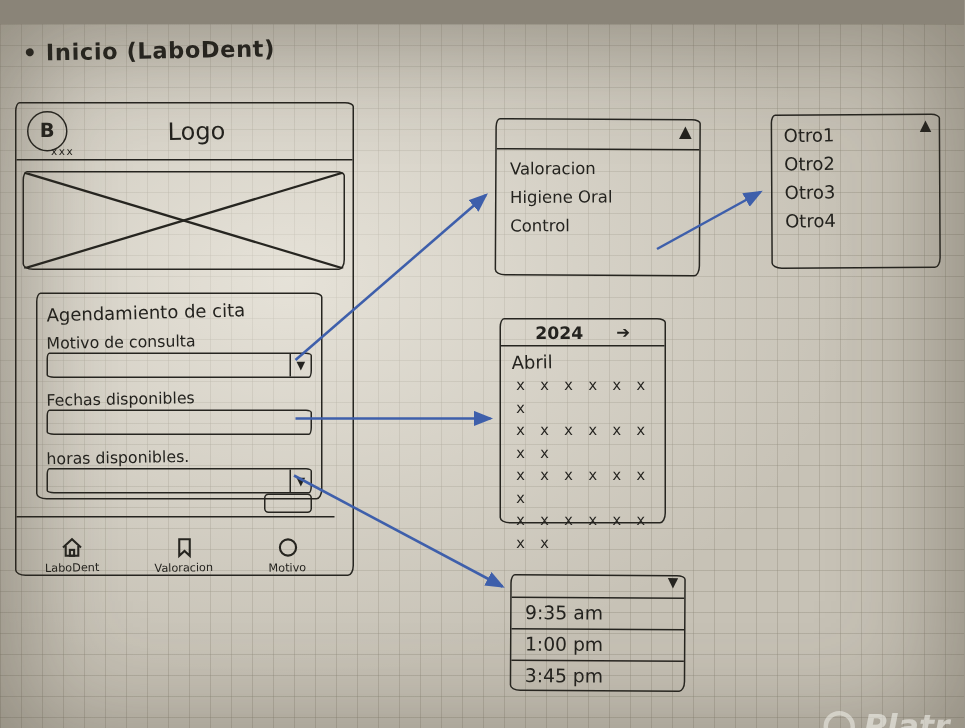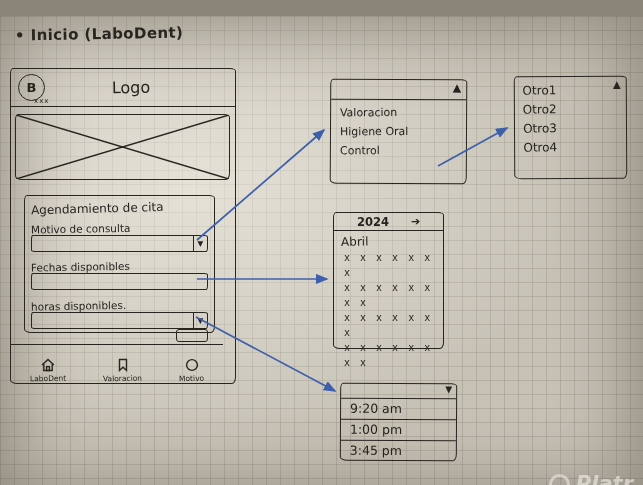--- a/index.html
+++ b/index.html
@@ -186,21 +186,21 @@
     <div class="cal-row">x x x x x x x</div>
     <div class="cal-row">x x x x x x x x</div>
     <div class="cal-row">x x x x x x x</div>
     <div class="cal-row">x x x x x x x x</div>
   </div>
 
   <div class="time sk">
     <div class="time-header">
       <span class="time-caret">▼</span>
     </div>
-    <div class="time-item">9:20 am</div>
+    <div class="time-item">9:35 am</div>
     <div class="time-item">1:00 pm</div>
     <div class="time-item">3:45 pm</div>
   </div>
 
   <svg class="arrows" width="643" height="485">
     <defs>
       <marker id="ah" markerWidth="9" markerHeight="8" refX="6.5" refY="3" orient="auto">
         <path d="M0,0 L7.5,3 L0,6 Z" fill="#3e5fab"></path>
       </marker>
     </defs>

